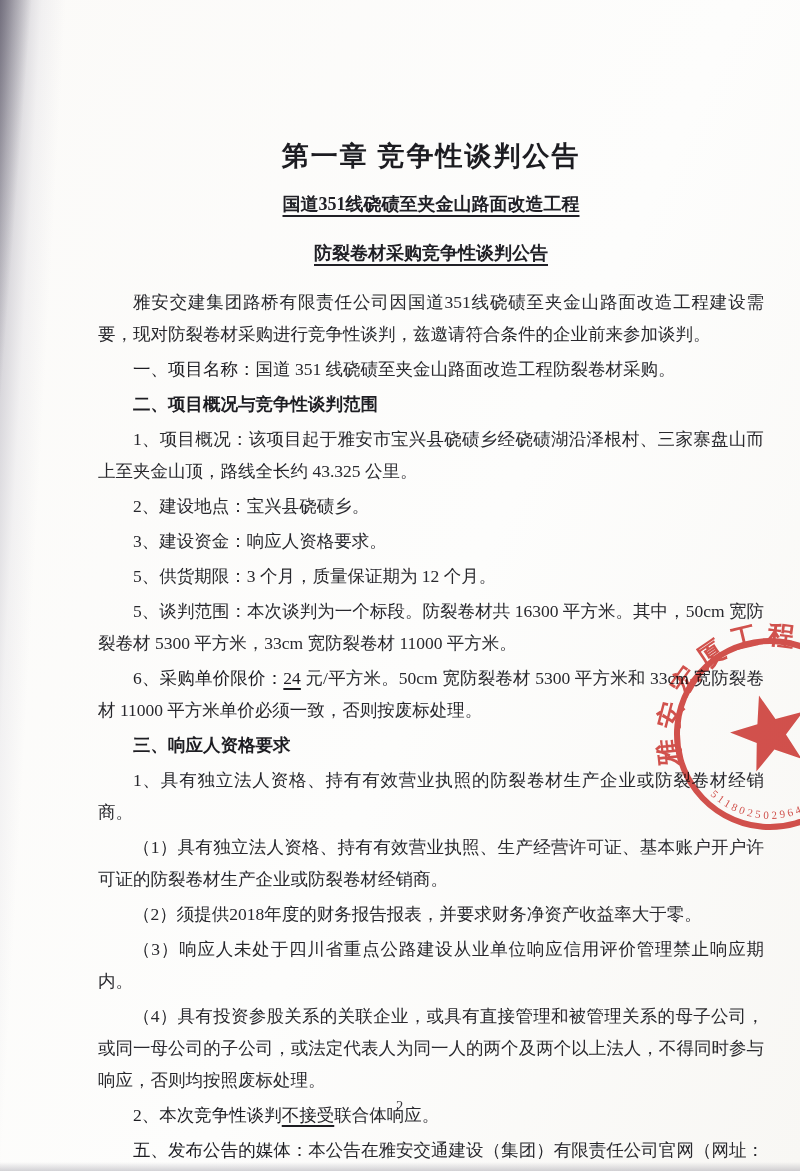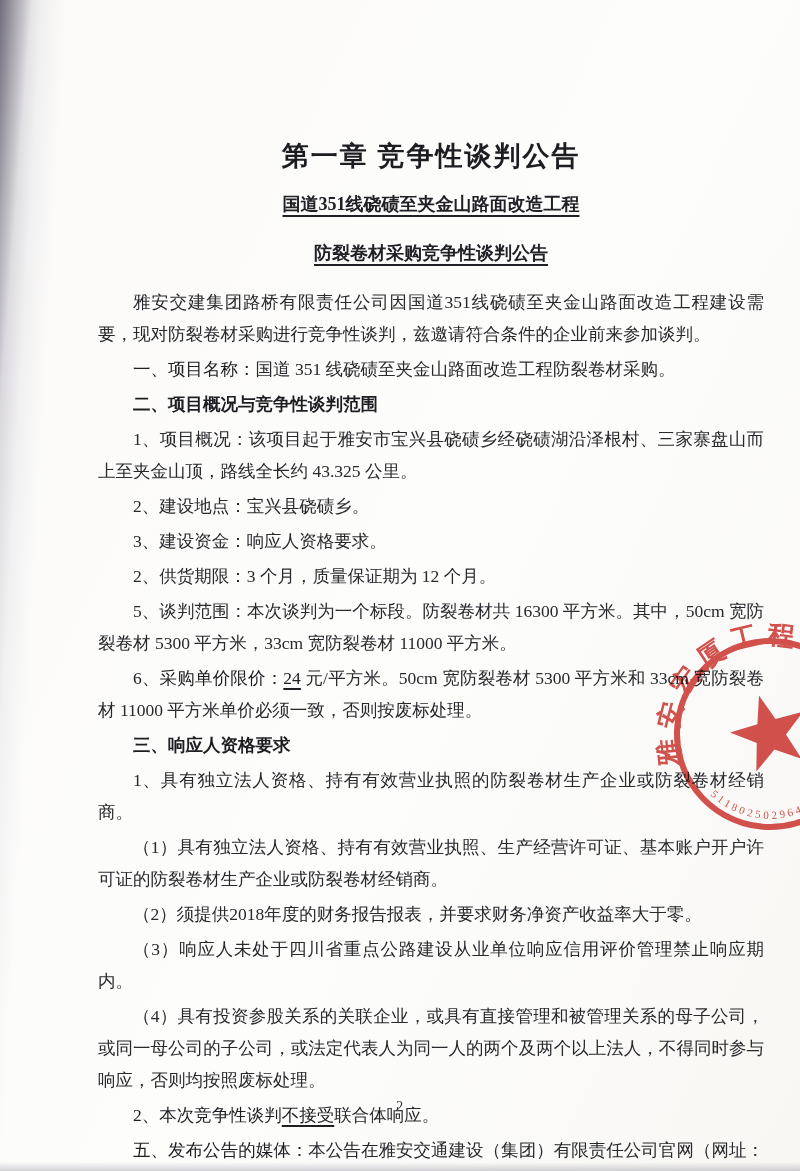--- a/index.html
+++ b/index.html
@@ -87,21 +87,21 @@
 
       <p>雅安交建集团路桥有限责任公司因国道351线硗碛至夹金山路面改造工程建设需要，现对防裂卷材采购进行竞争性谈判，兹邀请符合条件的企业前来参加谈判。</p>
 
       <p><b class="lbl">一、项目名称：</b><span>国道 351 线硗碛至夹金山路面改造工程防裂卷材采购。</span></p>
 
       <p class="hd">二、项目概况与竞争性谈判范围</p>
 
       <p><span>1、项目概况：</span><span>该项目起于雅安市宝兴县硗碛乡经硗碛湖沿泽根村、三家寨盘山而上至夹金山顶，路线全长约 43.325 公里。</span></p>
       <p><span>2、建设地点：</span><span>宝兴县硗碛乡。</span></p>
       <p><span>3、建设资金：</span><span>响应人资格要求。</span></p>
-      <p><span>2、供货期限：</span><span>3 个月，质量保证期为 12 个月。</span></p>
+      <p><span>5、供货期限：</span><span>3 个月，质量保证期为 12 个月。</span></p>
       <p><span>5、谈判范围：</span><span>本次谈判为一个标段。防裂卷材共 16300 平方米。其中，50cm 宽防裂卷材 5300 平方米，33cm 宽防裂卷材 11000 平方米。</span></p>
       <p><b class="lbl">6、采购单价限价：</b><b class="lbl u">24</b><span> 元/平方米。50cm 宽防裂卷材 5300 平方米和 33cm 宽防裂卷材 11000 平方米单价必须一致，否则按废标处理。</span></p>
 
       <p class="hd">三、响应人资格要求</p>
 
       <p>1、具有独立法人资格、持有有效营业执照的防裂卷材生产企业或防裂卷材经销商。</p>
       <p>（1）具有独立法人资格、持有有效营业执照、生产经营许可证、基本账户开户许可证的防裂卷材生产企业或防裂卷材经销商。</p>
       <p>（2）须提供2018年度的财务报告报表，并要求财务净资产收益率大于零。</p>
       <p>（3）响应人未处于四川省重点公路建设从业单位响应信用评价管理禁止响应期内。</p>
       <p>（4）具有投资参股关系的关联企业，或具有直接管理和被管理关系的母子公司，或同一母公司的子公司，或法定代表人为同一人的两个及两个以上法人，不得同时参与响应，否则均按照废标处理。</p>

